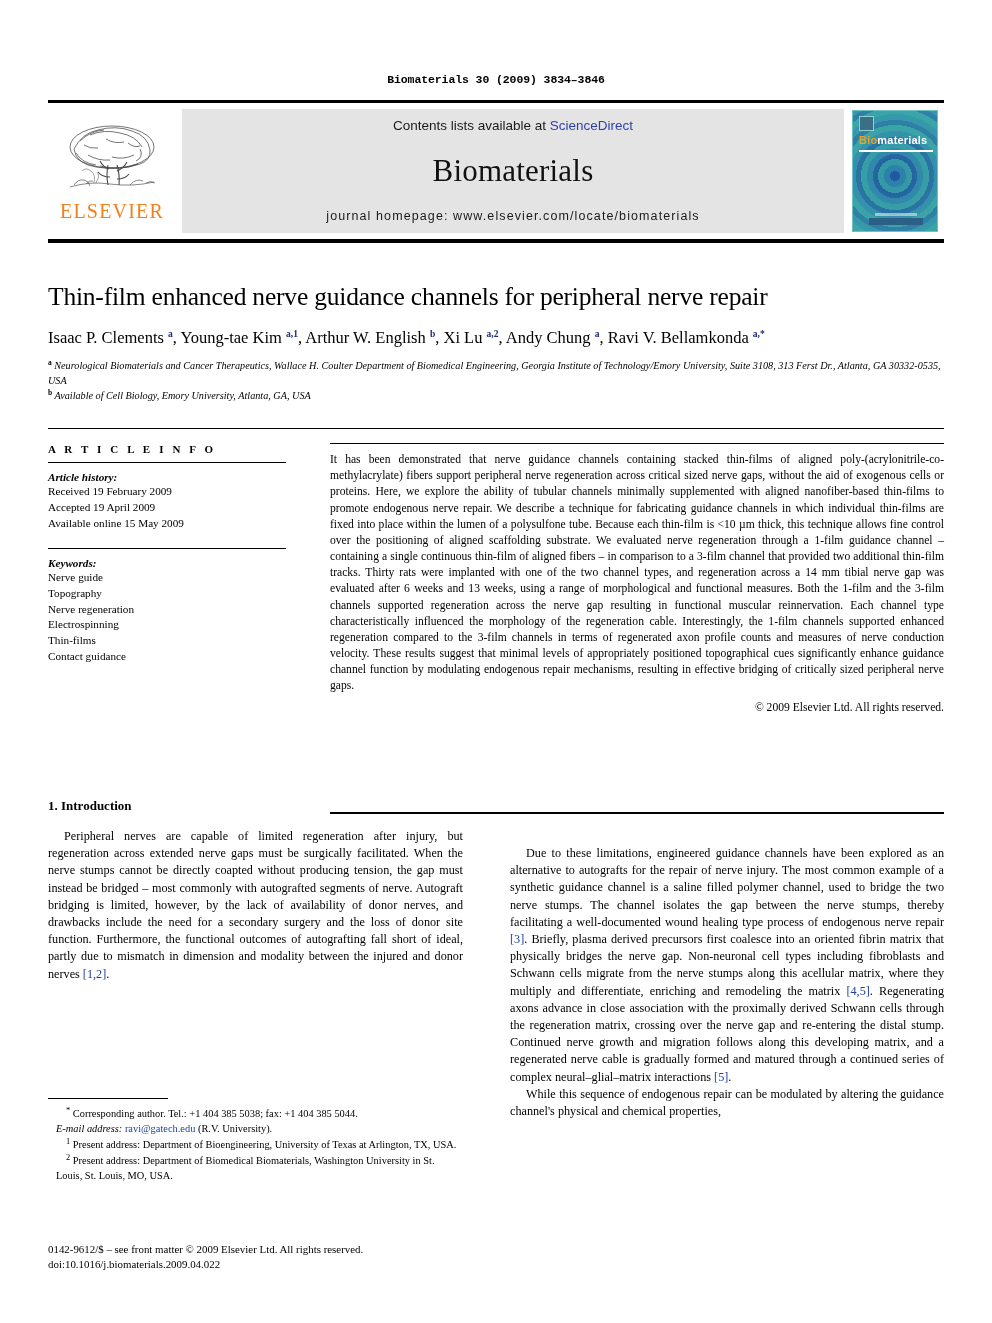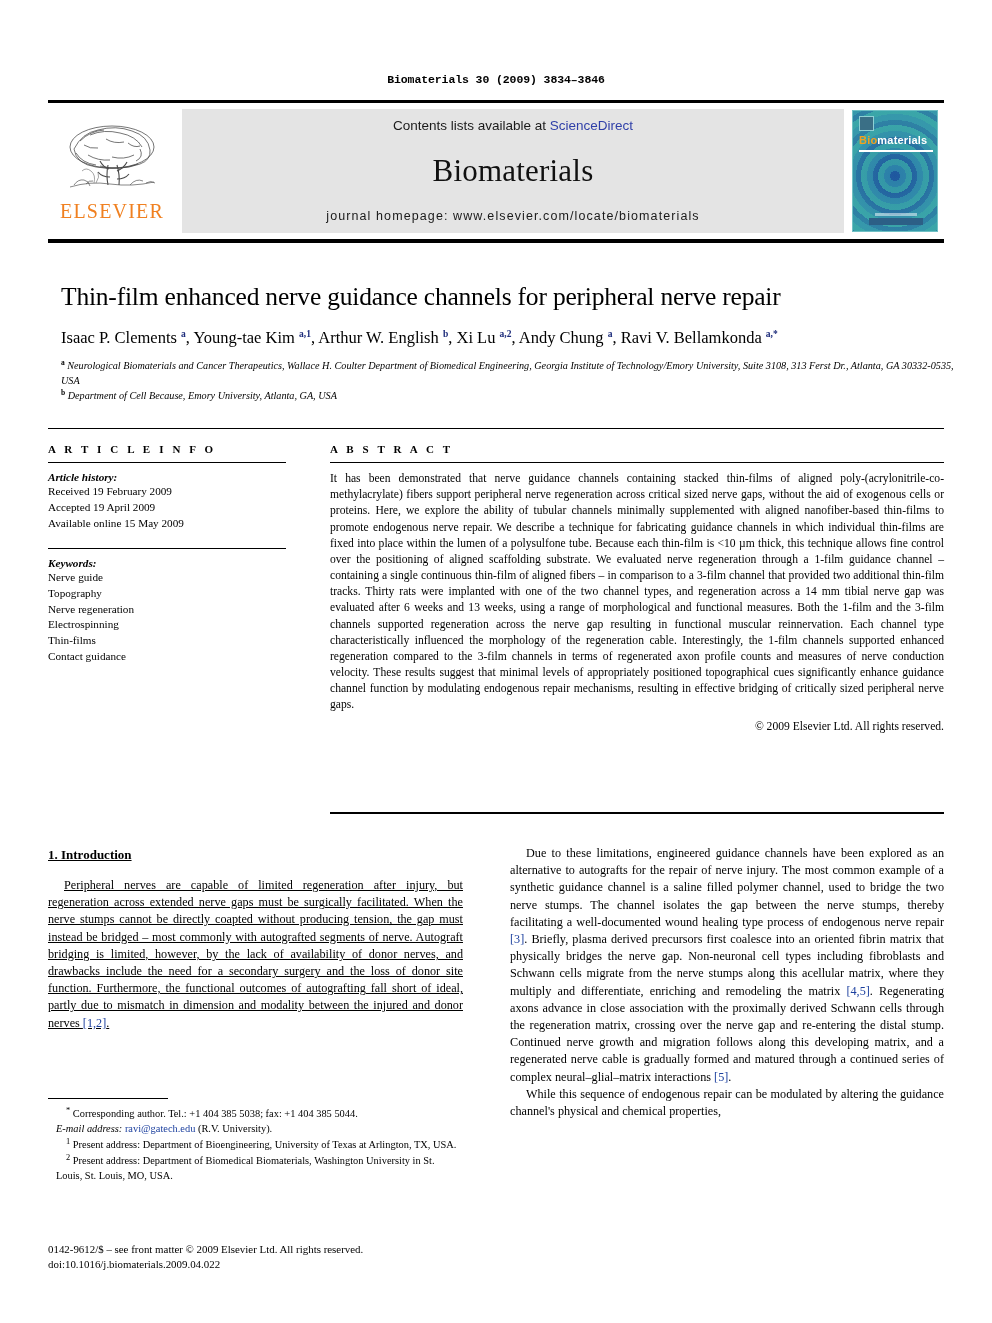--- a/index.html
+++ b/index.html
@@ -143,21 +143,21 @@
   .cover-foot {
     position:absolute; left:16px; bottom:6px; width:54px; height:7px;
     background:#2c5f86;
   }
   .cover-foot2 {
     position:absolute; left:22px; bottom:15px; width:42px; height:3px;
     background: rgba(255,255,255,0.5);
   }
 
   
-  .title-block { position:absolute; left:61px; top:282px; width:896px; }
+  .title-block { position:absolute; left:48px; top:282px; width:896px; }
   .paper-title {
     font-family: "Liberation Serif", serif;
     font-size: 25.5px;
     line-height: 1.15;
     margin: 0 0 17px 0;
     font-weight: normal;
     letter-spacing: -0.2px;
   }
   .authors {
     font-family: "Liberation Serif", serif;
@@ -221,21 +221,21 @@
     text-align: right;
     margin-top: 6px;
   }
   .abs-bottom-rule {
     position:absolute; left:330px; top:812px; width:614px;
     border-top: 2.2px solid #000;
   }
 
   
   .bodycol-left {
-    position: absolute; left: 48px; top: 847px; width: 415px; text-decoration: underline;
+    position: absolute; left: 48px; top: 798px; width: 415px;
   }
   .bodycol-right {
     position: absolute; left: 510px; top: 845px; width: 434px;
   }
   .h2 {
     font-family: "Liberation Serif", serif;
     font-weight: bold;
     font-size: 13px;
     margin: 0 0 14px 0;
   }
@@ -321,21 +321,21 @@
       <div class="cover-rule"></div>
       <div class="cover-foot2"></div>
       <div class="cover-foot"></div>
     </div>
   </div>
 
   <div class="title-block">
     <h1 class="paper-title">Thin-film enhanced nerve guidance channels for peripheral nerve repair</h1>
     <div class="authors">Isaac P. Clements <sup>a</sup>, Young-tae Kim <sup>a,1</sup>, Arthur W. English <sup>b</sup>, Xi Lu <sup>a,2</sup>, Andy Chung <sup>a</sup>, Ravi V. Bellamkonda <sup>a,*</sup></div>
     <p class="affil"><sup>a</sup> <span>Neurological Biomaterials and Cancer Therapeutics, Wallace H. Coulter Department of Biomedical Engineering, Georgia Institute of Technology/Emory University, Suite 3108, 313 Ferst Dr., Atlanta, GA 30332-0535, USA</span></p>
-    <p class="affil"><sup>b</sup> <span>Department of Cell Because, Emory University, Atlanta, GA, USA</span></p>
+    <p class="affil"><sup>b</sup> <span>Available of Cell Biology, Emory University, Atlanta, GA, USA</span></p>
   </div>
 
   <div class="info-rule"></div>
 
   <div class="infocol">
     <div class="sec-head">A R T I C L E  I N F O</div>
     <div class="thinrule"></div>
     <p class="infolabel">Article history:</p>
     <p class="infoline">Received 19 February 2009</p>
     <p class="infoline">Accepted 19 April 2009</p>
@@ -345,21 +345,20 @@
     <p class="infolabel">Keywords:</p>
     <p class="infoline">Nerve guide</p>
     <p class="infoline">Topography</p>
     <p class="infoline">Nerve regeneration</p>
     <p class="infoline">Electrospinning</p>
     <p class="infoline">Thin-films</p>
     <p class="infoline">Contact guidance</p>
   </div>
 
   <div class="abscol">
-    <div class="sec-head">A B S T R A C T</div>
     <div class="thinrule"></div>
     <p class="abstract-p">It has been demonstrated that nerve guidance channels containing stacked thin-films of aligned poly-(acrylonitrile-co-methylacrylate) fibers support peripheral nerve regeneration across critical sized nerve gaps, without the aid of exogenous cells or proteins. Here, we explore the ability of tubular channels minimally supplemented with aligned nanofiber-based thin-films to promote endogenous nerve repair. We describe a technique for fabricating guidance channels in which individual thin-films are fixed into place within the lumen of a polysulfone tube. Because each thin-film is &lt;10 µm thick, this technique allows fine control over the positioning of aligned scaffolding substrate. We evaluated nerve regeneration through a 1-film guidance channel – containing a single continuous thin-film of aligned fibers – in comparison to a 3-film channel that provided two additional thin-film tracks. Thirty rats were implanted with one of the two channel types, and regeneration across a 14 mm tibial nerve gap was evaluated after 6 weeks and 13 weeks, using a range of morphological and functional measures. Both the 1-film and the 3-film channels supported regeneration across the nerve gap resulting in functional muscular reinnervation. Each channel type characteristically influenced the morphology of the regeneration cable. Interestingly, the 1-film channels supported enhanced regeneration compared to the 3-film channels in terms of regenerated axon profile counts and measures of nerve conduction velocity. These results suggest that minimal levels of appropriately positioned topographical cues significantly enhance guidance channel function by modulating endogenous repair mechanisms, resulting in effective bridging of critically sized peripheral nerve gaps.</p>
     <p class="copyright">© 2009 Elsevier Ltd. All rights reserved.</p>
   </div>
   <div class="abs-bottom-rule"></div>
 
   <div class="bodycol-left">
     <h2 class="h2">1. Introduction</h2>
     <p class="body-p"><span>Peripheral nerves are capable of limited regeneration after injury, but regeneration across extended nerve gaps must be surgically facilitated. When the nerve stumps cannot be directly coapted without producing tension, the gap must instead be bridged – most commonly with autografted segments of nerve. Autograft bridging is limited, however, by the lack of availability of donor nerves, and drawbacks include the need for a secondary surgery and the loss of donor site function. Furthermore, the functional outcomes of autografting fall short of ideal, partly due to mismatch in dimension and modality between the injured and donor nerves </span><span class="ref">[1,2]</span><span>.</span></p>
   </div>

